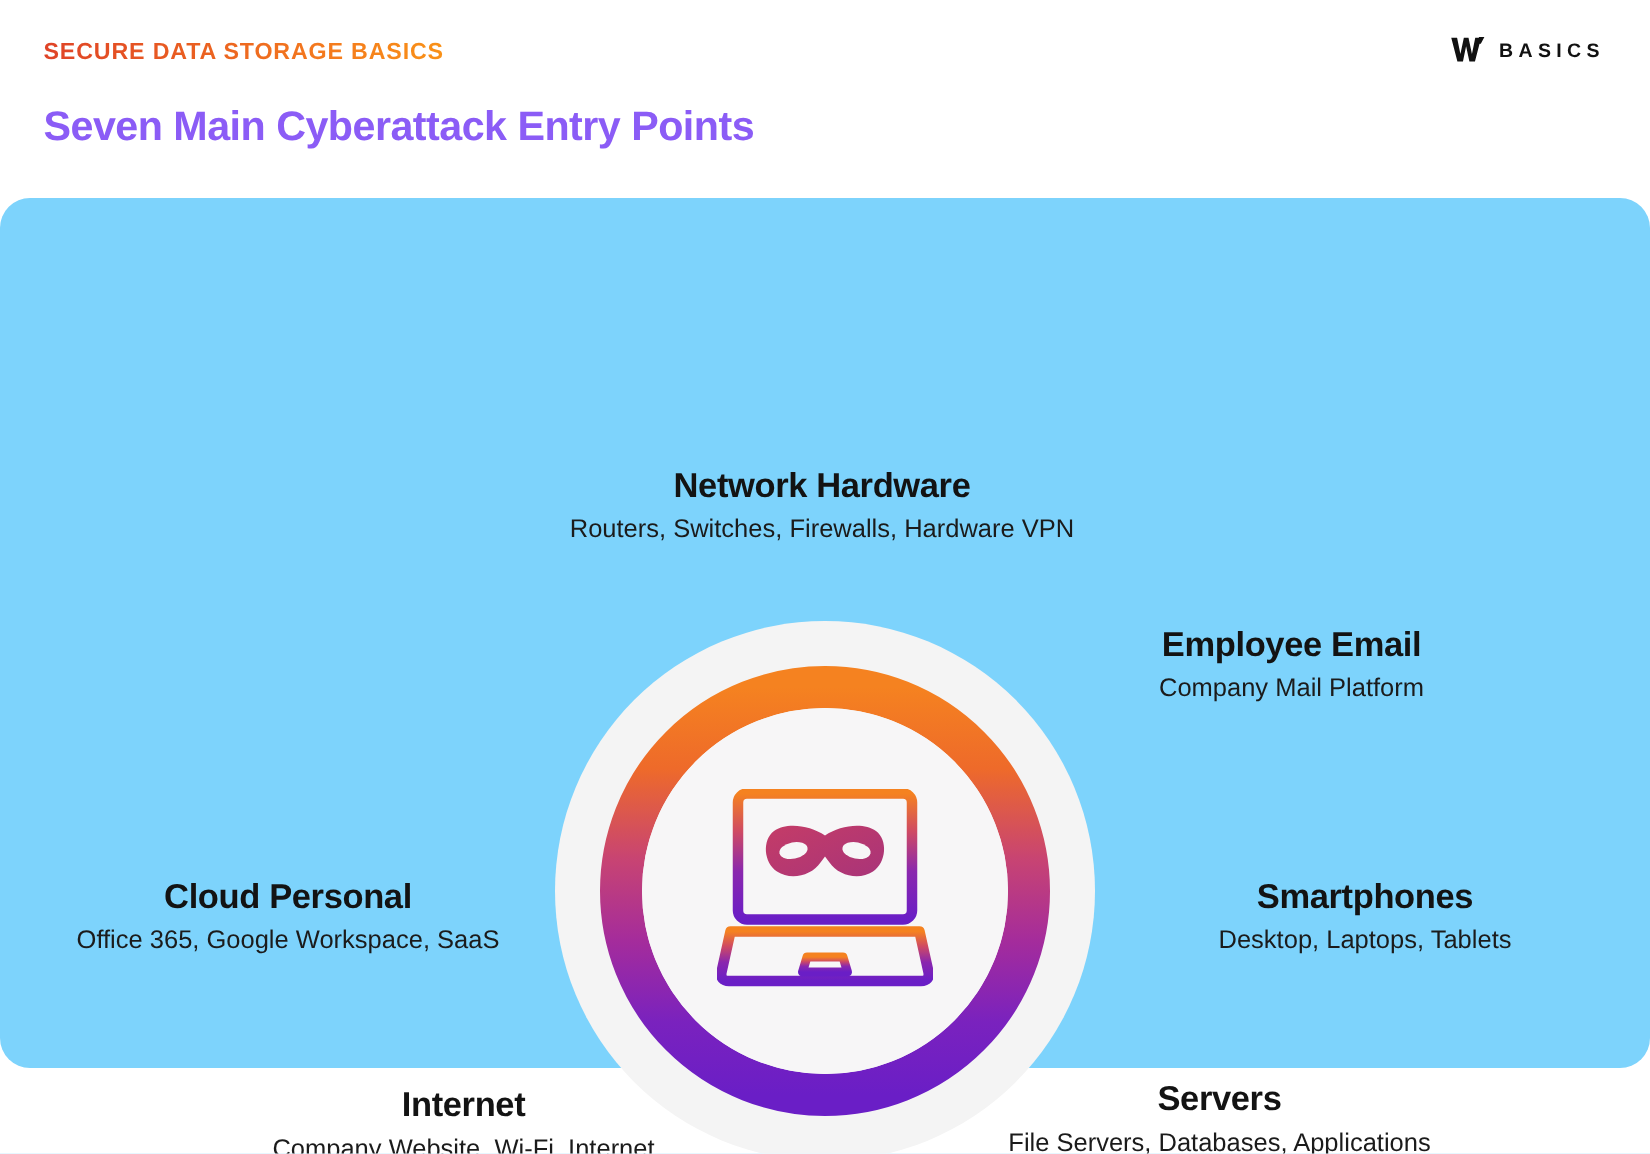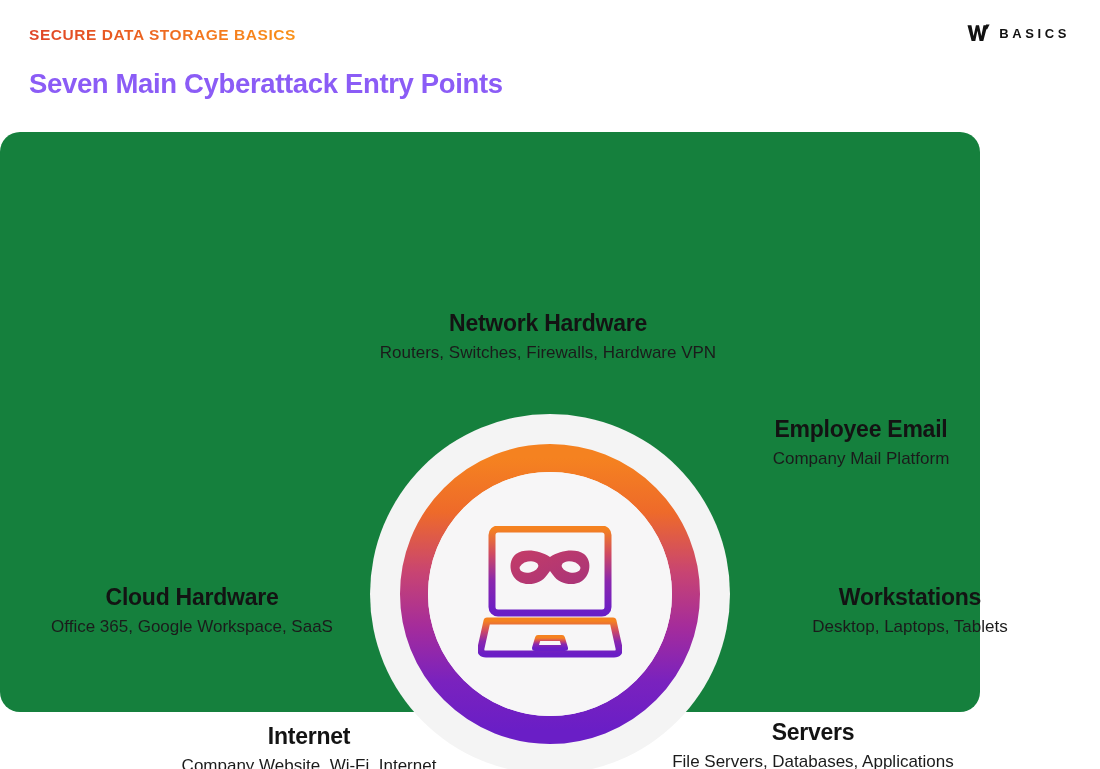--- a/index.html
+++ b/index.html
@@ -36,22 +36,22 @@
   .logo { position:absolute; right:30px; top:24px; display:flex; align-items:center; gap:9px; }
   .logo-mark { width:23px; height:18px; display:block; }
   .logo-word {
     font-size:13px; font-weight:600; color:#111111;
     letter-spacing:3.6px; white-space:nowrap;
   }
 
   
   .panel {
     position:absolute; left:0; top:132px;
-    width:980px; height:580px;
-    background:#15803d;
+    width:1100px; height:580px;
+    background:#7dd3fc;
     border-radius:20px;
     text-decoration:underline;
   }
 
   
   .center-graphic {
     position:absolute; left:370px; top:282px;
     width:360px; height:360px;
   }
   .halo {
@@ -171,26 +171,26 @@
       <div class="entry-desc">Routers, Switches, Firewalls, Hardware VPN</div>
     </div>
 
 
     <div class="entry e-email">
       <div class="entry-title">Employee Email</div>
       <div class="entry-desc">Company Mail Platform</div>
     </div>
 
     <div class="entry e-cloud">
-      <div class="entry-title">Cloud Hardware</div>
+      <div class="entry-title">Cloud Personal</div>
       <div class="entry-desc">Office 365, Google Workspace, SaaS</div>
     </div>
 
     <div class="entry e-workstations">
-      <div class="entry-title">Workstations</div>
+      <div class="entry-title">Smartphones</div>
       <div class="entry-desc">Desktop, Laptops, Tablets</div>
     </div>
 
     <div class="entry e-internet">
       <div class="entry-title">Internet</div>
       <div class="entry-desc">Company Website, Wi-Fi, Internet Service</div>
     </div>
 
     <div class="entry e-servers">
       <div class="entry-title">Servers</div>

